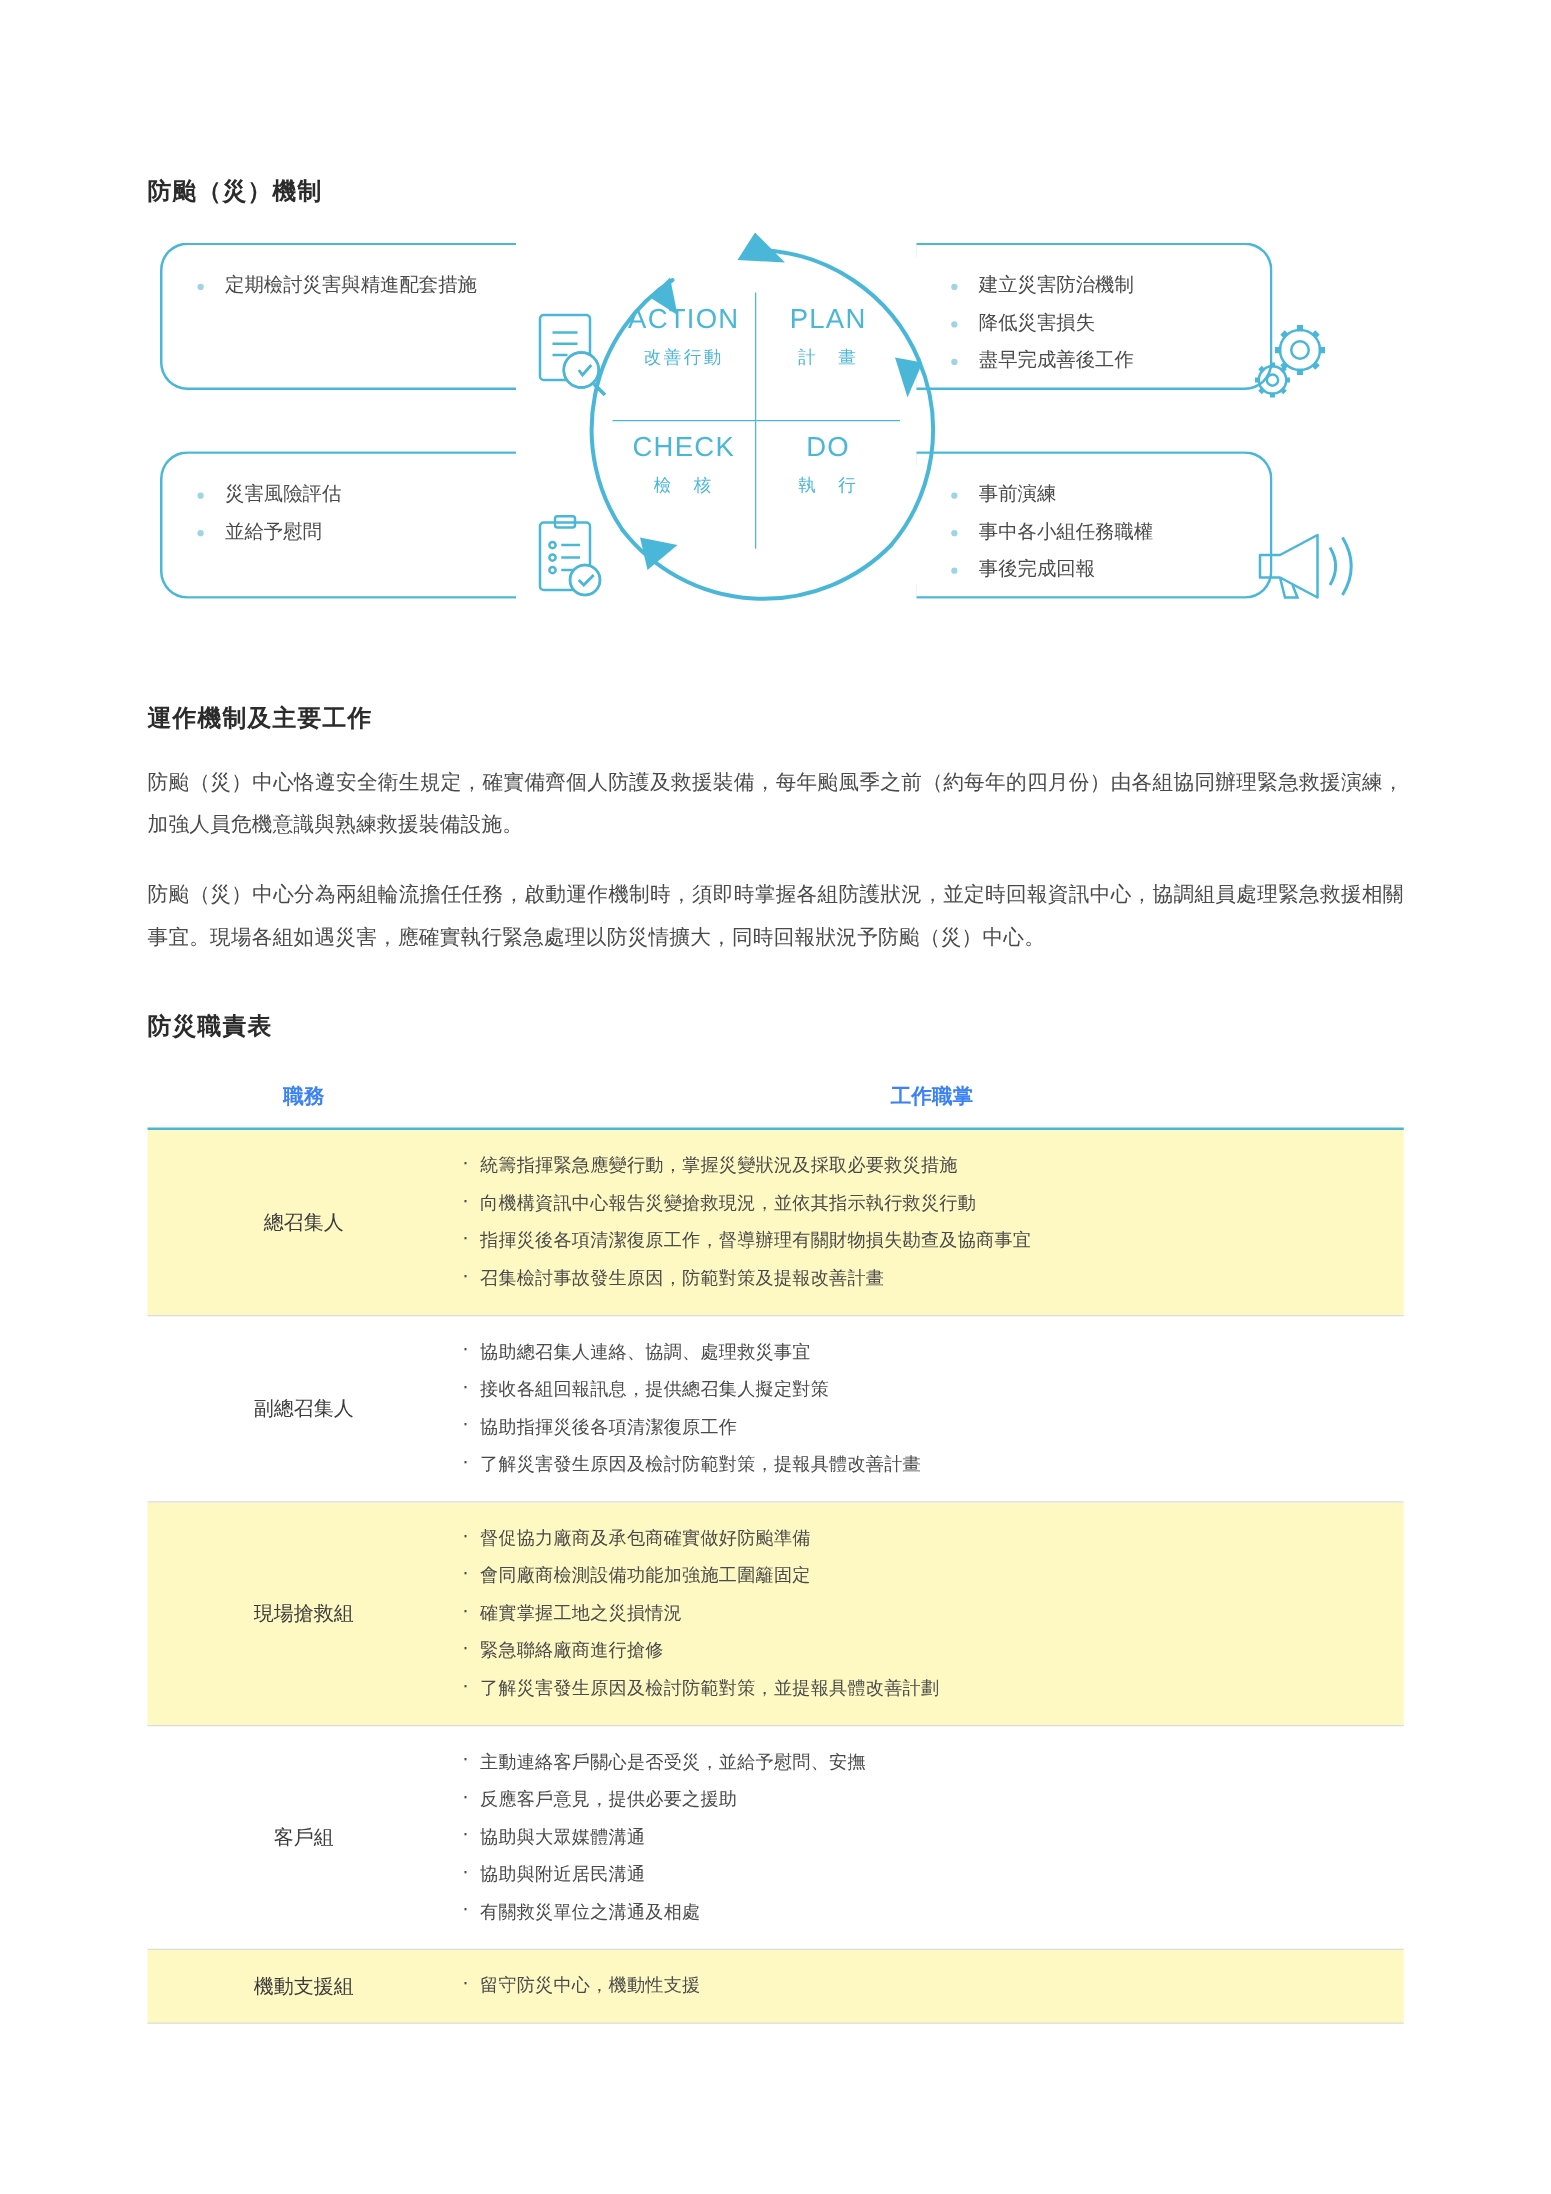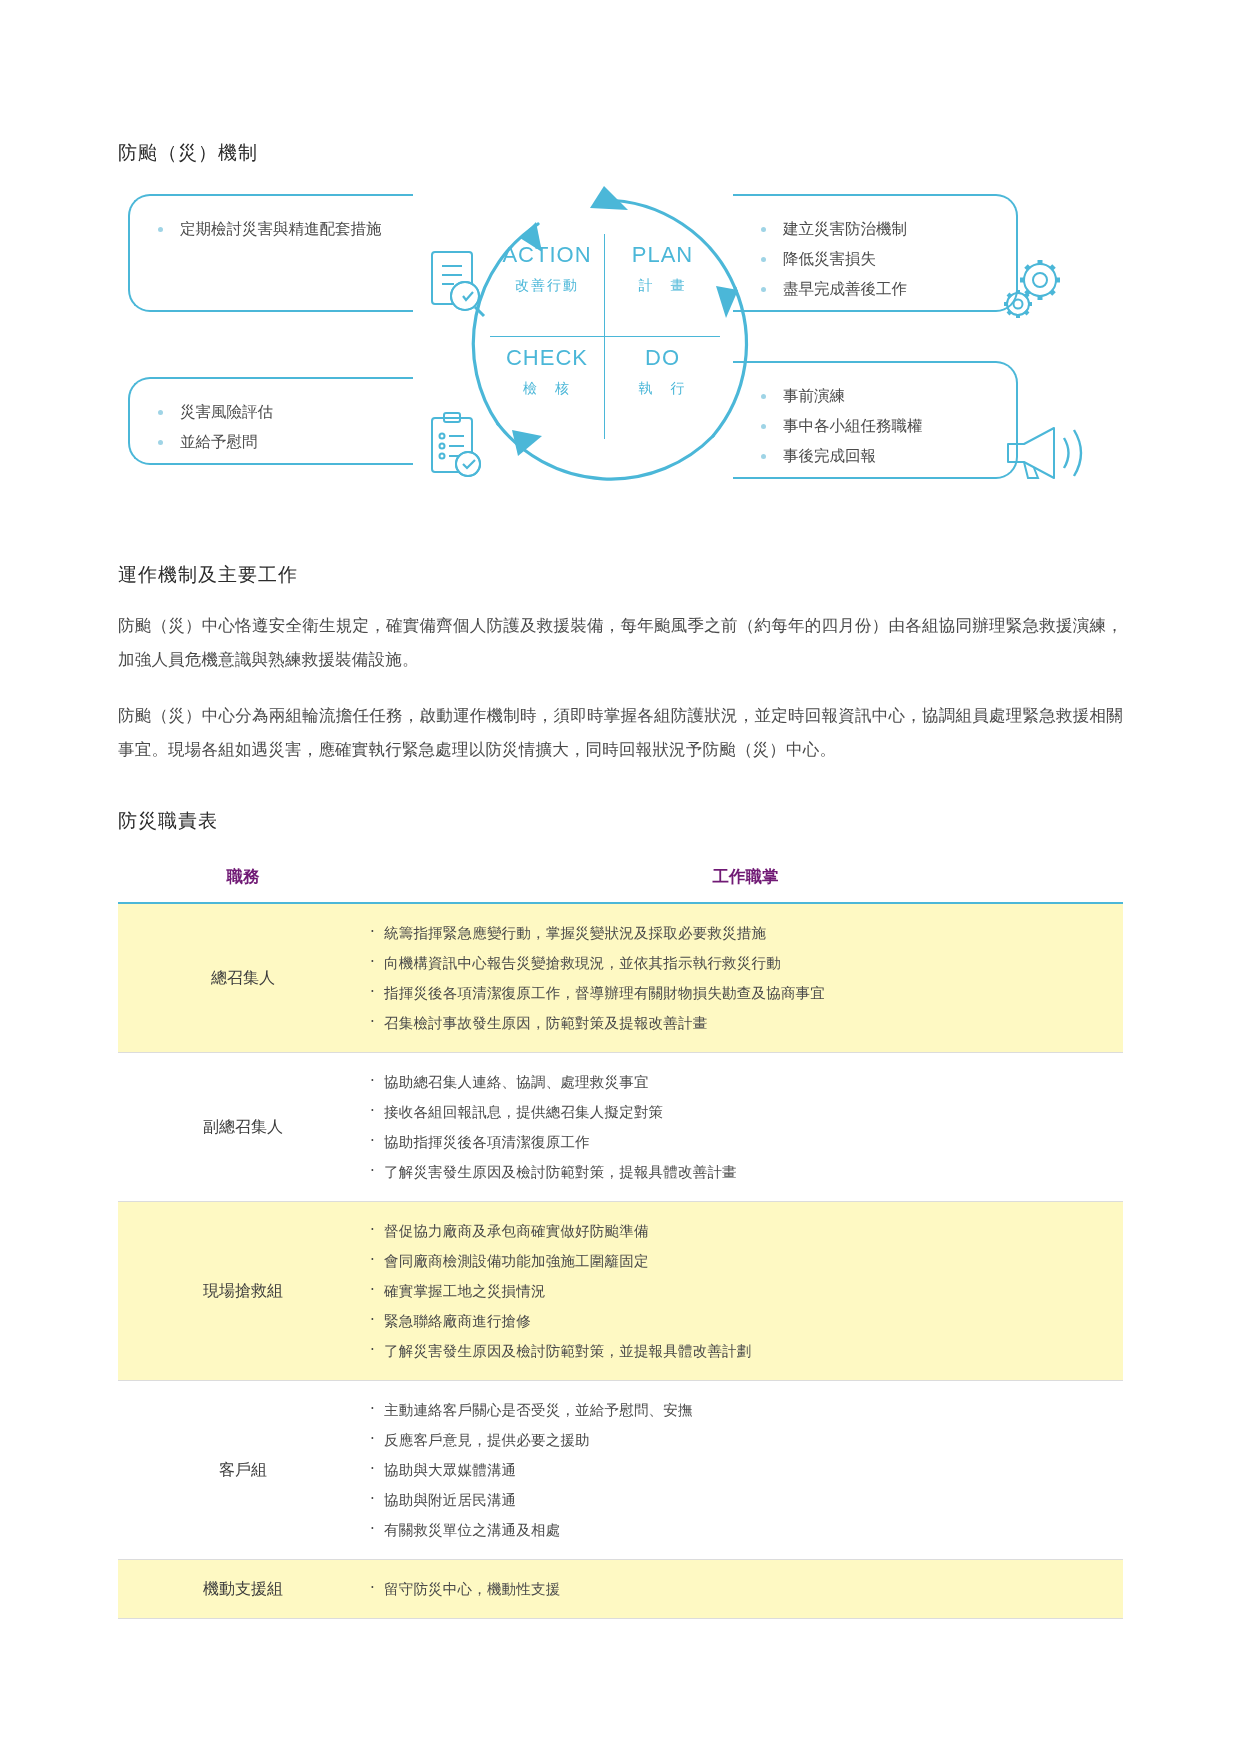--- a/index.html
+++ b/index.html
@@ -17,21 +17,21 @@
   .page {
     position: relative;
     width: 1241px;
     min-height: 1755px;
     box-sizing: border-box;
     padding: 140px 118px 60px 118px;
   }
 
   h2.section-title {
     font-size: 19px;
-    font-weight: normal;
+    font-weight: bold;
     color: #2b2b2b;
     margin: 0 0 22px 0;
     letter-spacing: 1px;
   }
   h2.section-title.spaced {
     margin-top: 40px;
   }
 
   
   .diagram {
@@ -64,21 +64,21 @@
     content: "";
     position: absolute;
     left: 2px;
     top: 13px;
     width: 5px;
     height: 5px;
     border-radius: 50%;
     background: #9fd4e6;
   }
   .callout.left-top { left: 10px; top: 6px; width: 285px; height: 118px; border-right: none; border-radius: 22px 0 0 22px; }
-  .callout.left-bottom { left: 10px; top: 173px; width: 285px; height: 88px; border-right: none; border-radius: 22px 0 0 22px; margin-top: 16px; }
+  .callout.left-bottom { left: 10px; top: 173px; width: 285px; height: 118px; border-right: none; border-radius: 22px 0 0 22px; }
   .callout.right-top { left: 615px; top: 6px; width: 285px; height: 118px; border-left: none; border-radius: 0 22px 22px 0; }
   .callout.right-bottom { left: 615px; top: 173px; width: 285px; height: 118px; border-left: none; border-radius: 0 22px 22px 0; }
 
   .callout.left-top li, .callout.left-bottom li { white-space: normal; }
 
   .deco-icon {
     position: absolute;
     color: #4bb7d8;
   }
   .deco-icon.doc-search { left: 300px; top: 58px; }
@@ -133,21 +133,21 @@
 
   
   table.duty {
     width: 1005px;
     border-collapse: collapse;
     margin-top: 6px;
   }
   table.duty thead th {
     font-size: 16.5px;
     font-weight: bold;
-    color: #701a75;
+    color: #3b82f6;
     padding: 10px 0 14px 0;
     border-bottom: 2px solid #4bb7d8;
   }
   table.duty thead th.col-role { width: 250px; }
   table.duty tbody td {
     vertical-align: middle;
     border-bottom: 1px solid #dcdcdc;
     padding: 14px 0;
   }
   table.duty tbody tr.shaded td { background: #fef9c3; }

